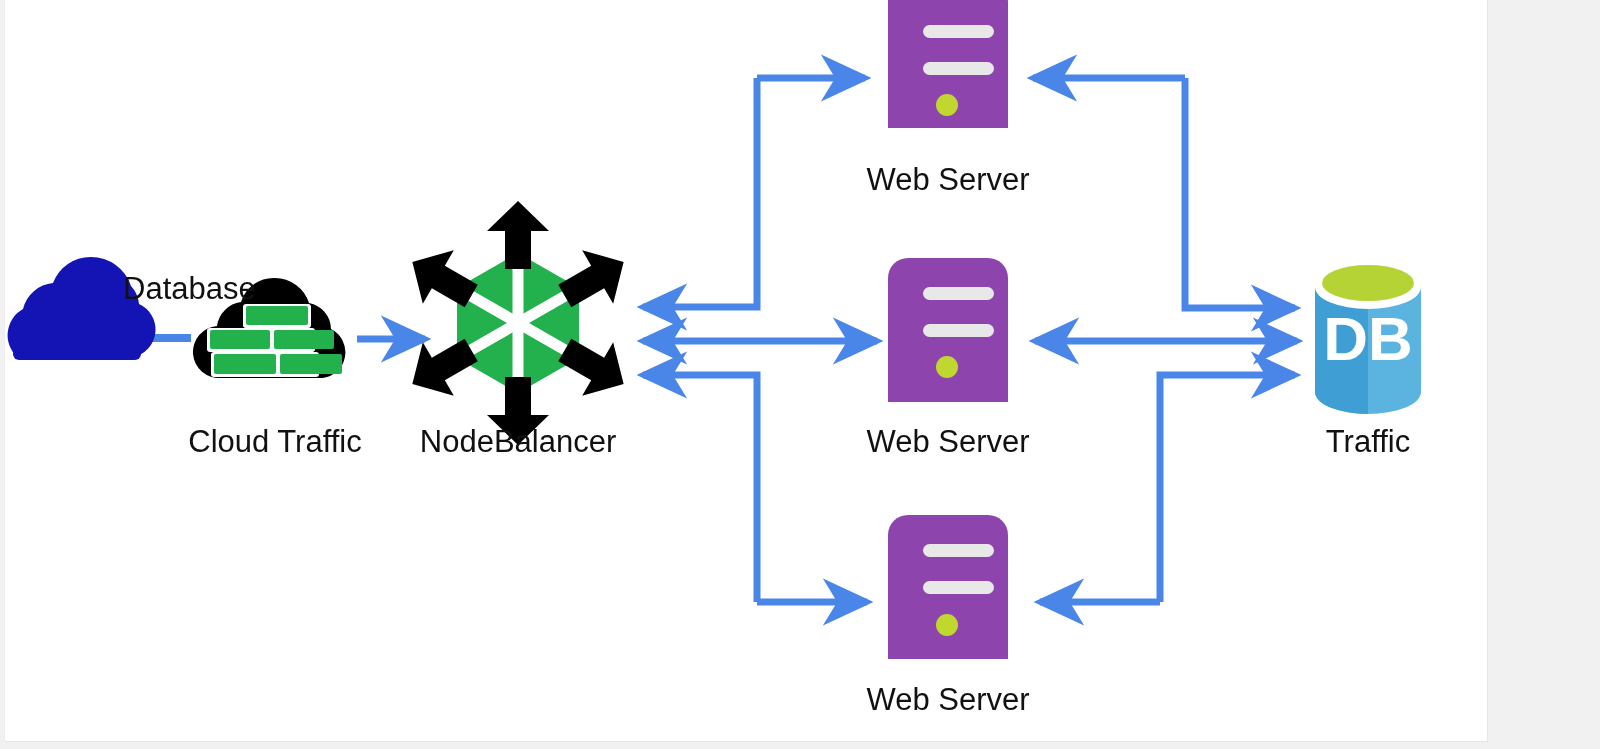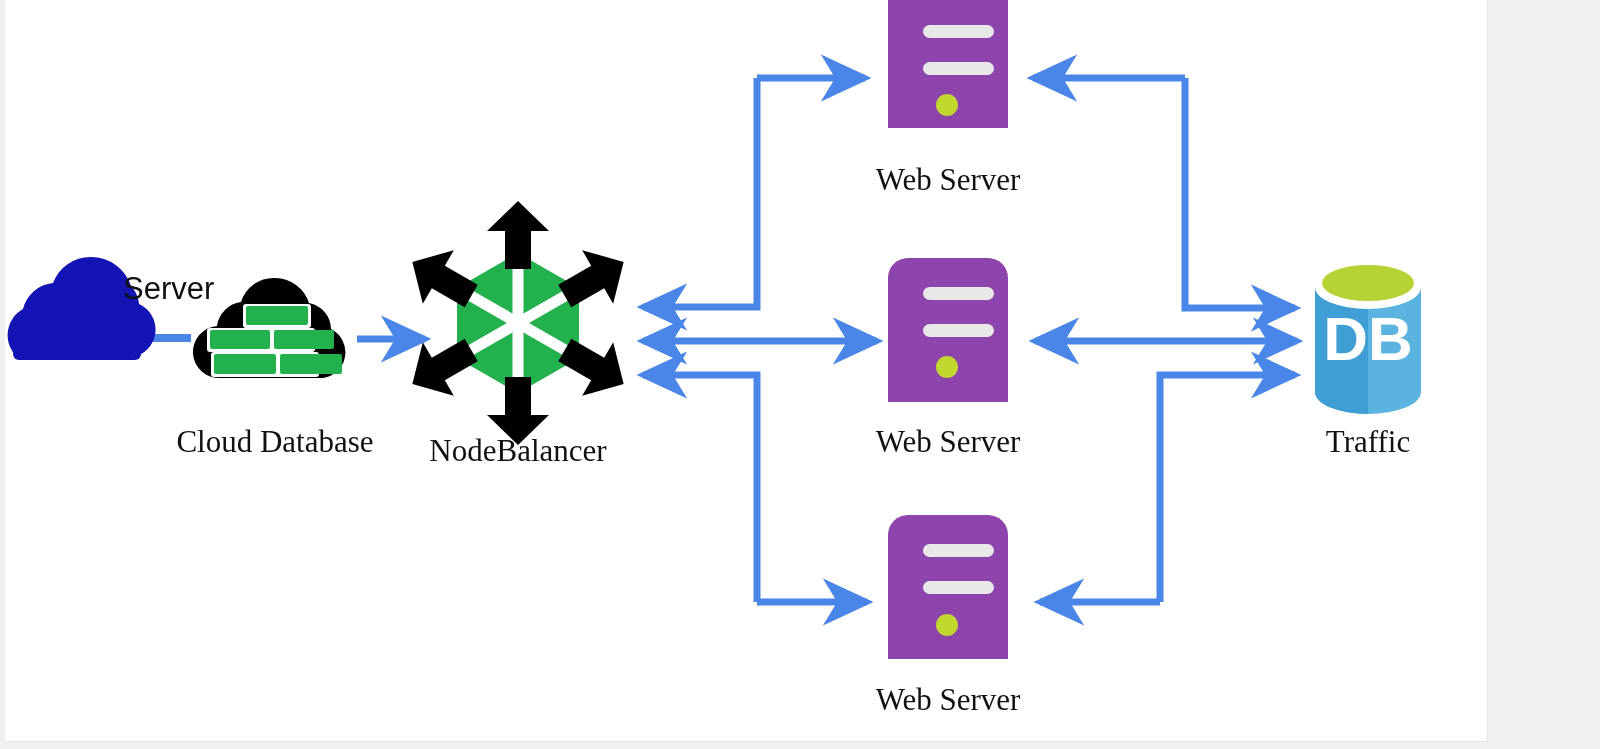--- a/index.html
+++ b/index.html
@@ -31,21 +31,21 @@
   #diagram {
     position: absolute;
     left: 0; top: 0;
     width: 1484px;
     height: 742px;
   }
   .node-label {
     position: absolute;
     text-align: center;
     color: #111111;
-    font-family: Liberation Serif, serif;
+    font-family: Liberation Sans, sans-serif;
     font-size: 31px;
     line-height: 34px;
     white-space: nowrap;
   }
   .traffic-label {
     position: absolute;
     color: #111111;
     font-family: "Liberation Sans", sans-serif;
     font-size: 31px;
     line-height: 34px;
@@ -193,25 +193,25 @@
         <path fill="#3f9fd4" d="M1310,287 v105 a53,22 0 0 0 53,22 v-127 z"></path>
 
         <ellipse cx="1363" cy="287" rx="53" ry="22" fill="#ffffff"></ellipse>
 
         <ellipse cx="1363" cy="283" rx="46" ry="18" fill="#b5d334"></ellipse>
 
         <text x="1363" y="360" text-anchor="middle" font-family="Liberation Sans, sans-serif" font-size="62" font-weight="bold" fill="#ffffff">DB</text>
       </g>
     </svg>
 
-    <div class="traffic-label" style="left:118px; top:272px;">Server</div>
-
-    <div class="node-label" style="left:120px; top:425px; width:300px;">Cloud Database</div>
-
-    <div class="node-label" style="left:363px; top:434px; width:300px;">NodeBalancer</div>
+    <div class="traffic-label" style="left:118px; top:272px;">Database</div>
+
+    <div class="node-label" style="left:120px; top:425px; width:300px;">Cloud Traffic</div>
+
+    <div class="node-label" style="left:363px; top:425px; width:300px;">NodeBalancer</div>
 
     <div class="node-label" style="left:793px; top:163px; width:300px;">Web Server</div>
 
     <div class="node-label" style="left:793px; top:425px; width:300px;">Web Server</div>
 
     <div class="node-label" style="left:793px; top:683px; width:300px;">Web Server</div>
 
     <div class="node-label" style="left:1213px; top:425px; width:300px;">Traffic</div>
 
   </div>

